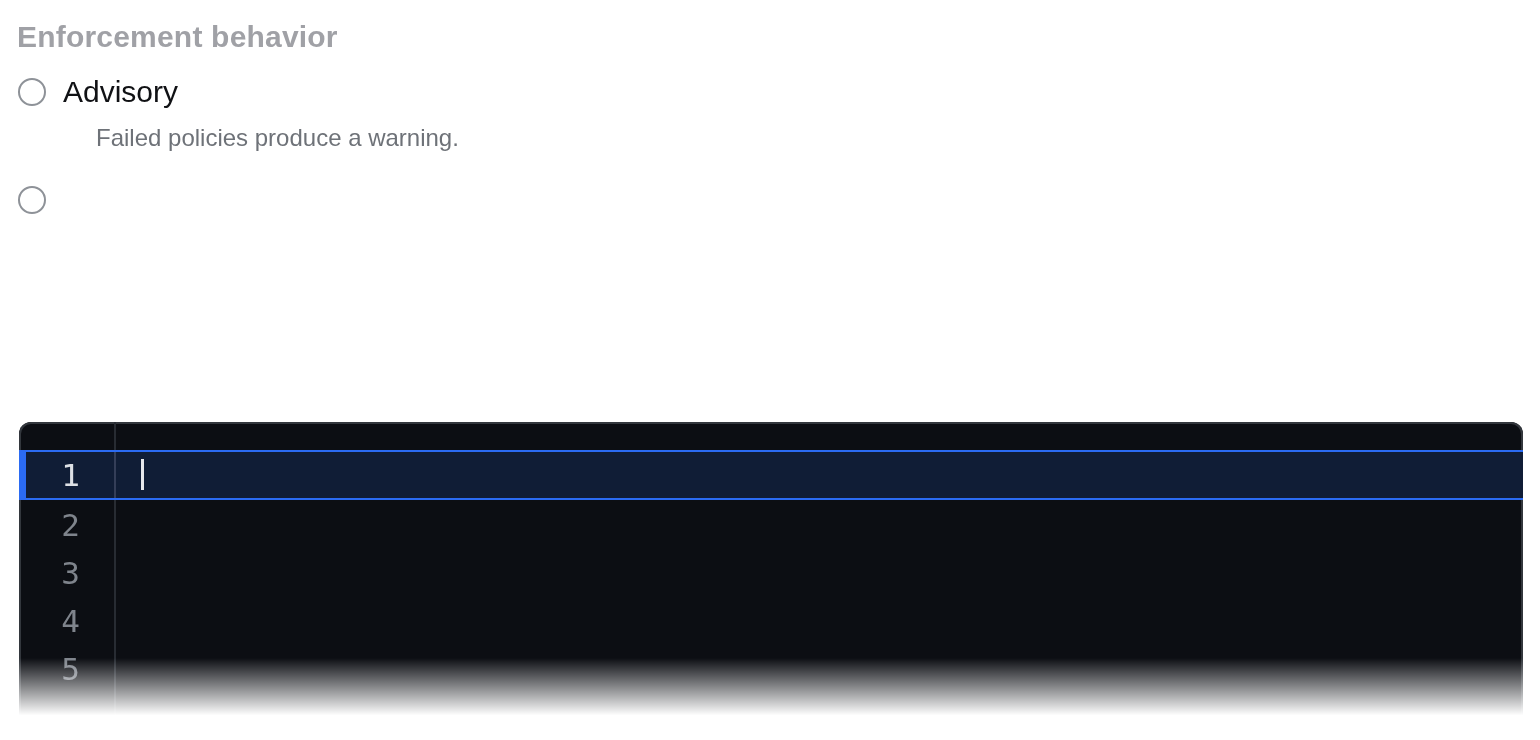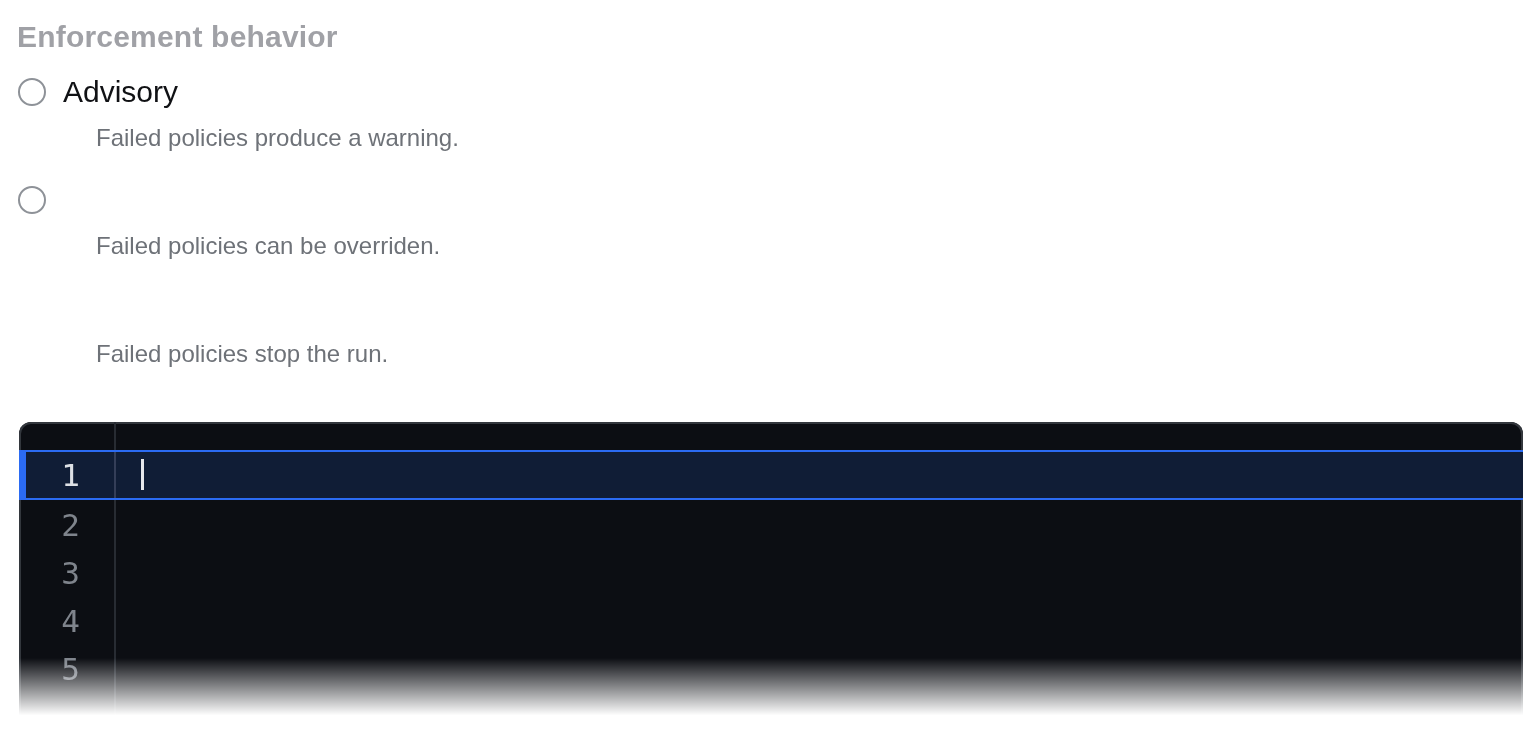--- a/index.html
+++ b/index.html
@@ -96,23 +96,21 @@
 
   <label class="radio-row r1">
     <span class="radio"></span>
     <span class="radio-label">Advisory</span>
   </label>
   <div class="radio-desc d1">Failed policies produce a warning.</div>
 
   <label class="radio-row r2">
     <span class="radio"></span>
   </label>
-  <div class="radio-desc d2">Failed policies can be overriden.</div>
 
-  <div class="radio-desc d3">Failed policies stop the run.</div>
 
   <div class="editor">
     <div class="gutter-sep"></div>
 
     <div class="active-line">
       <span class="sep-seg"></span>
       <span class="ln-active">1</span>
       <span class="cursor"></span>
     </div>
 

